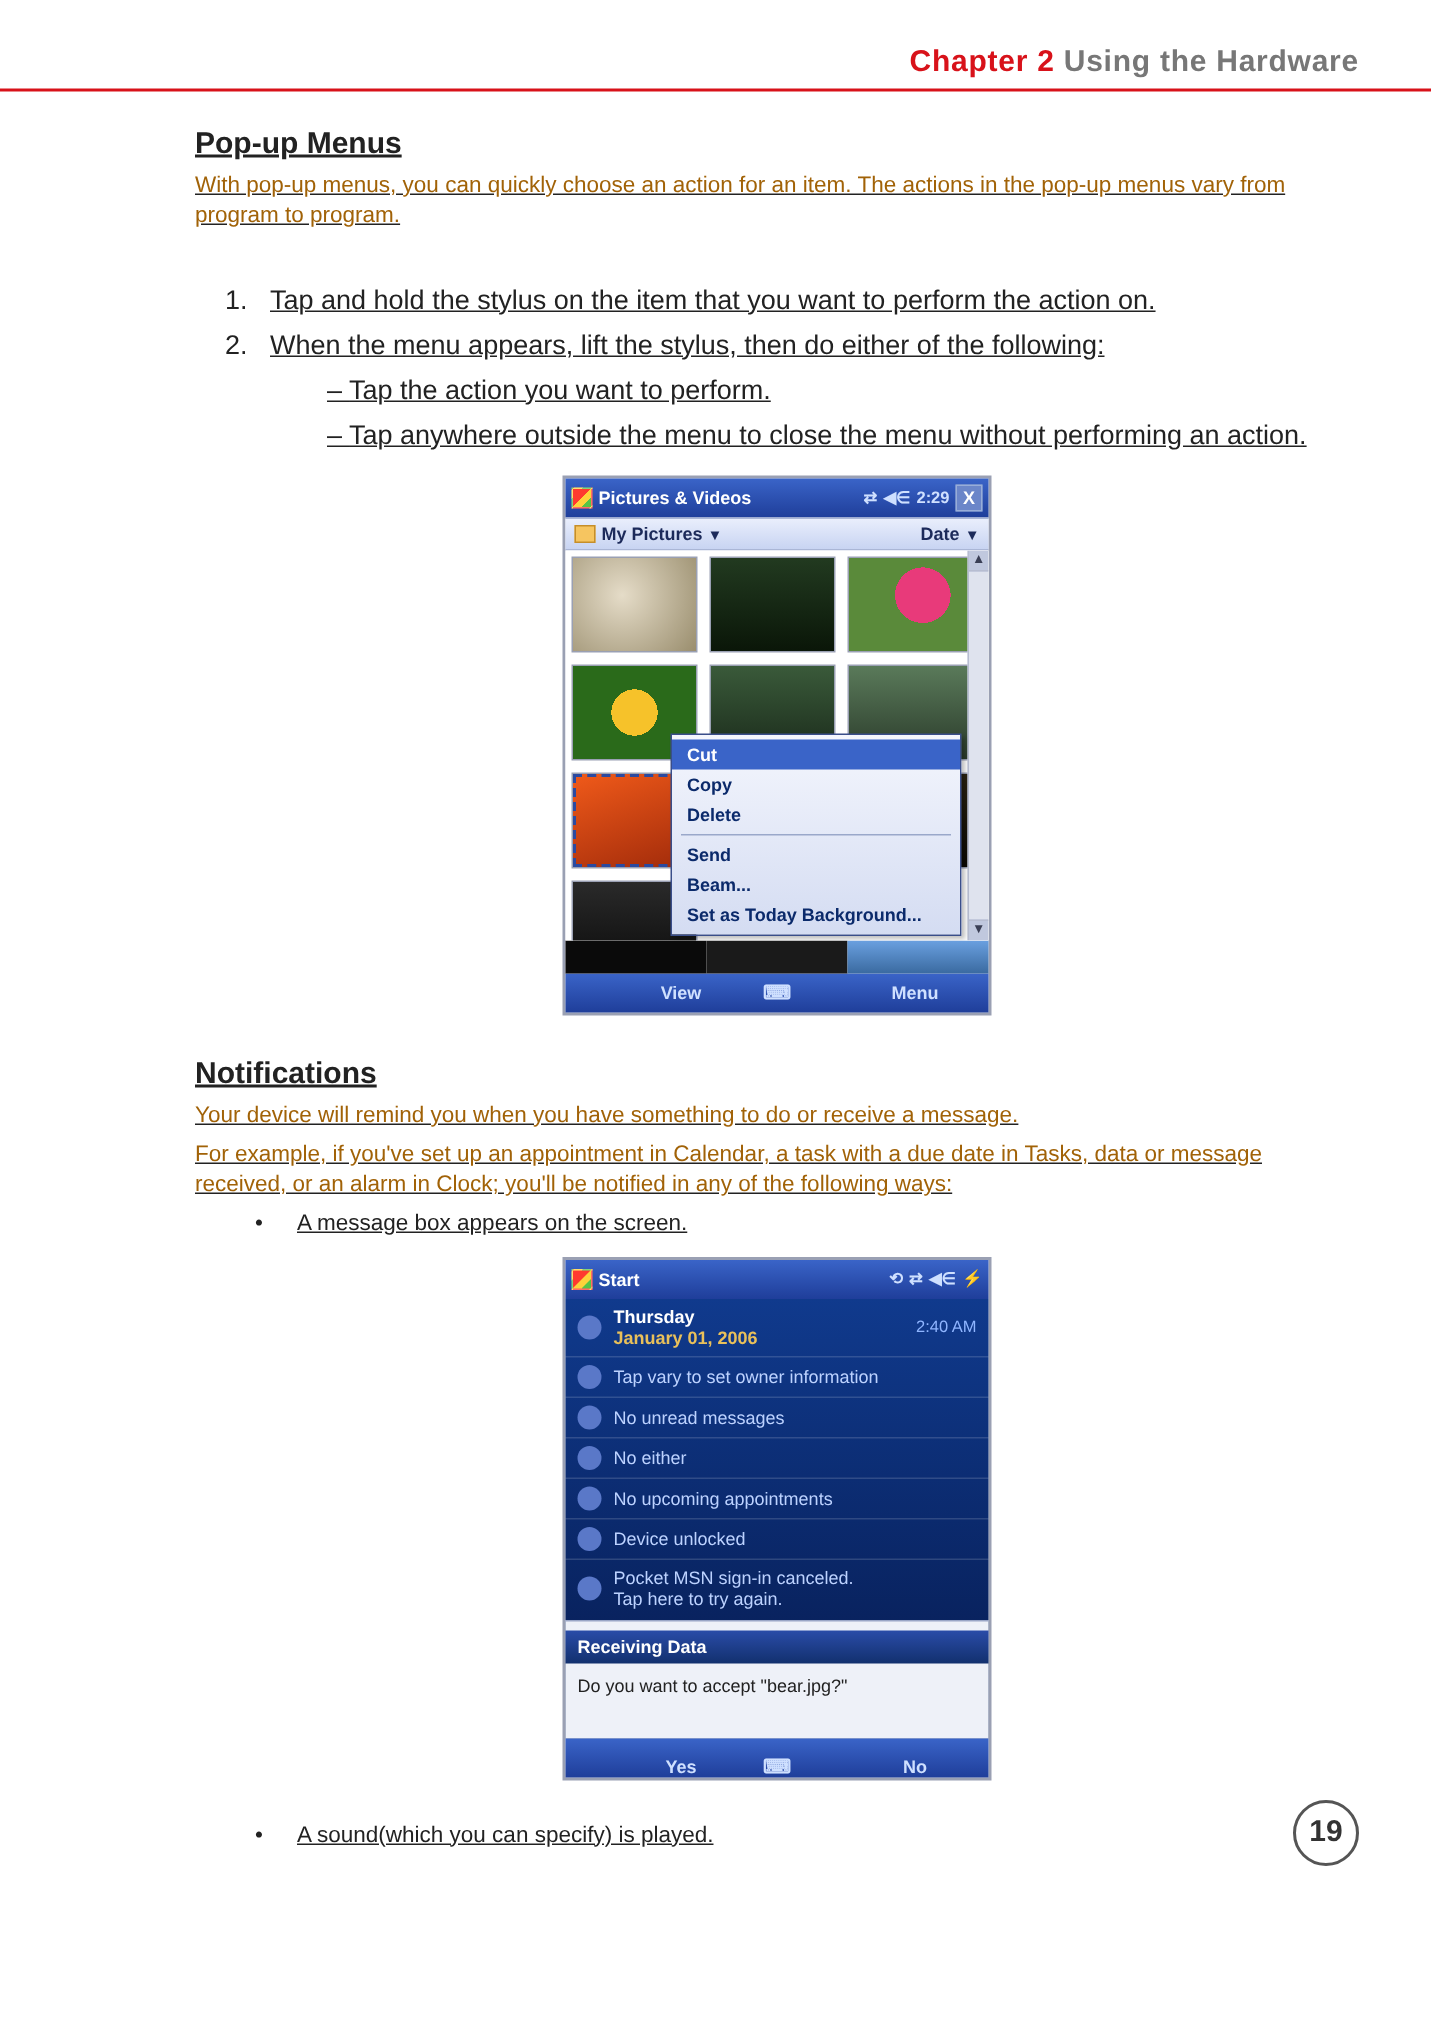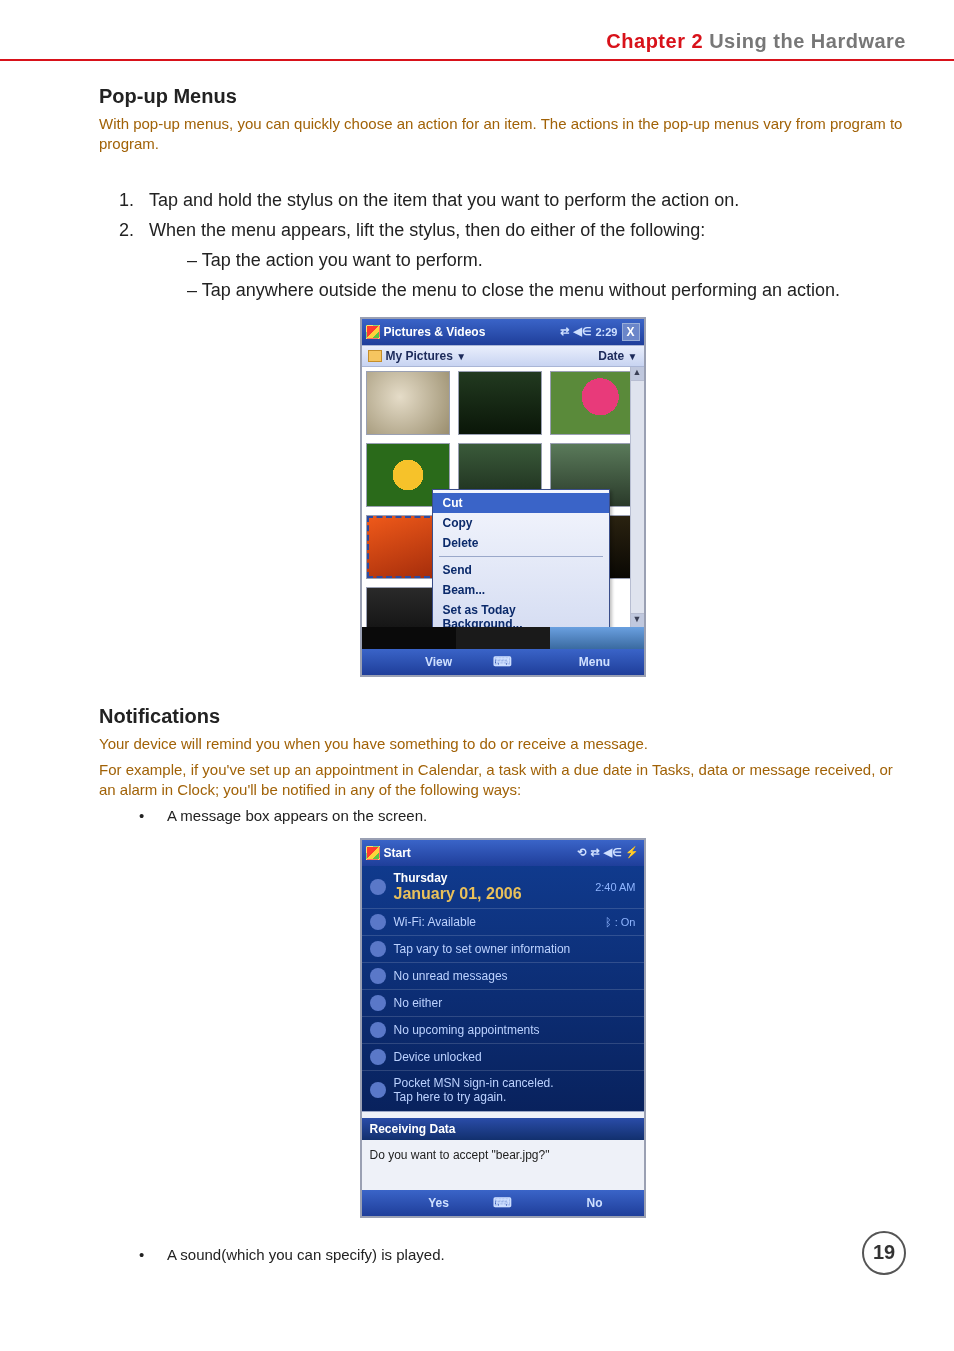--- a/index.html
+++ b/index.html
@@ -1,21 +1,21 @@
 <!DOCTYPE html>
 <html><head>
 <meta charset="utf-8">
 <style>
   * { box-sizing: border-box; margin: 0; padding: 0; }
   html, body { width: 954px; background: #fff; font-family: Arial, Helvetica, sans-serif; color: #222; }
   .page { width: 954px; padding: 30px 48px 40px 48px; position: relative; }
   .chapter-line { text-align: right; font-size: 20px; font-weight: bold; color: #777; letter-spacing: 0.5px; }
   .chapter-line .red { color: #d8121a; }
   .hr-red { height: 2px; background: #d8121a; margin: 6px -48px 24px -48px; }
-  .content { margin-left: 51px; margin-right: 0; }
+  .content { margin-left: 82px; margin-right: 0; text-decoration: underline; }
   h2.section { font-size: 20px; font-weight: bold; color: #222; margin-bottom: 6px; }
   p.body { font-size: 15px; line-height: 1.35; color: #a16207; margin-bottom: 6px; }
   ol.steps { margin: 32px 0 0 40px; font-size: 18px; line-height: 1.45; }
   ol.steps li { margin-bottom: 4px; padding-left: 10px; }
   ul.dashes { list-style: none; margin: 4px 0 0 28px; }
   ul.dashes li::before { content: "–  "; }
   ul.bullets { list-style: none; margin: 4px 0 0 40px; font-size: 15px; }
   ul.bullets li::before { content: "•"; display:inline-block; width: 28px; }
   .figure-wrap { text-align: center; margin: 14px 0 28px 0; }
 
@@ -30,41 +30,41 @@
   .ppc .subbar .folder { width:14px; height:12px; background:#f6c560; border:1px solid #c58e2a; }
   .ppc .subbar .arrow { font-size:10px; color:#1c2a5a; }
   .ppc .subbar .spacer { flex:1; }
   .ppc .grid { background:#fff; position:relative; height: 260px; overflow:hidden; }
   .ppc .row { display:flex; }
   .ppc .thumb { width: 84px; height: 64px; margin: 4px; border:1px solid #9aa0b3; background:#888; }
   .ppc .thumb.sel { outline:2px dashed #2b4aa0; outline-offset:-3px; }
   .ppc .scroll { position:absolute; right:0; top:0; width:14px; height:100%; background:#dfe3ee; border-left:1px solid #b7bdd1; }
   .ppc .scroll .up, .ppc .scroll .down { height:14px; background:#c0c8de; text-align:center; font-size:9px; color:#3a3f55; border-bottom:1px solid #b7bdd1; }
   .ppc .scroll .down { position:absolute; bottom:0; width:100%; border-top:1px solid #b7bdd1; border-bottom:none; }
-  .ppc .popup { position:absolute; left:70px; top:122px; width:178px; background:linear-gradient(#f4f6fd,#d4dcf2); border:1px solid #3a4e8a; box-shadow:2px 2px 3px rgba(0,0,0,.25); padding:3px 0; }
+  .ppc .popup { position:absolute; left:70px; top:122px; width:194px; background:linear-gradient(#f4f6fd,#d4dcf2); border:1px solid #3a4e8a; box-shadow:2px 2px 3px rgba(0,0,0,.25); padding:3px 0; }
   .ppc .popup .item { padding:3px 10px; color:#0b2a6b; font-weight:bold; cursor:default; }
   .ppc .popup .item.sel { background:#3a64c8; color:#fff; }
   .ppc .popup hr { border:none; border-top:1px solid #9aa8ca; margin:3px 6px; }
   .ppc .softbar { height:26px; background:linear-gradient(#3a64c8,#1f3e9a); display:flex; align-items:center; color:#cfe0ff; font-weight:bold; }
   .ppc .softbar .sk { flex:1; text-align:center;padding-left:28px; }
   .ppc .softbar .kbd { width:30px; text-align:center; font-size:13px; }
   .ppc .preview-strip { height:22px; display:flex; }
   .ppc .preview-strip div { flex:1; }
 
   
   .today .body { background: linear-gradient(#103a8d,#061a4e); color:#bcd2ff; }
   .today .line { display:flex; align-items:center; gap:8px; padding:5px 8px; border-bottom:1px solid rgba(255,255,255,.15); font-size:12px; }
   .today .line .ic { width:16px; height:16px; border-radius:50%; background:#5a78c8; flex:0 0 16px; }
   .today .line .right { margin-left:auto; color:#8fb5ff; font-size:11px; }
   .today .date { font-weight:bold; color:#fff; }
-  .today .date .sub { display:block; color:#e9c05a; font-weight:bold; font-size:16px; }
+  .today .date .sub { display:block; color:#e9c05a; font-weight:bold; font-size:12px; }
   .today .msg { background:#eef1f8; color:#222; padding:12px 8px 28px 8px; border-top:1px solid #9aa6c6; margin-top:2px; }
   .today .msg .hdr { background:linear-gradient(#2a4ca8,#12306e); color:#fff; font-weight:bold; padding:4px 8px; margin:-6px -8px 8px -8px; }
   .today .titlebar .title { font-weight:bold; }
-  .today .softbar { background:linear-gradient(#3a64c8,#1f3e9a); }
+  .today .softbar { background:linear-gradient(#3a64c8,#1f3e9a);align-items:flex-end; }
 
   .thumb.t1 { background: radial-gradient(circle at 40% 40%, #e5dcc8, #9a8e6e); }
   .thumb.t2 { background: linear-gradient(#223a20,#0a1608); }
   .thumb.t3 { background: radial-gradient(circle at 60% 40%, #e83a7a 0 30%, #5a8a3a 30% 100%); }
   .thumb.t4 { background: radial-gradient(circle at 50% 50%, #f6c22a 0 30%, #2a6a1a 30% 100%); }
   .thumb.t5 { background: linear-gradient(#3a5a3a,#1a2a1a); }
   .thumb.t6 { background: linear-gradient(#5a7a5a,#2a3a2a); }
   .thumb.t7 { background: linear-gradient(160deg,#f05a1a,#a02a0a); }
   .thumb.t8 { background: linear-gradient(#111,#000); }
   .thumb.t9 { background: linear-gradient(#2a2210,#0a0803); }
@@ -183,25 +183,20 @@
             <span>⚡</span>
           </div>
         </div>
         <div class="body">
           <div class="line">
             <div class="ic globe"></div>
             <div class="date"><span>Thursday</span><span class="sub">January 01, 2006</span></div>
             <div class="right">2:40 AM</div>
           </div>
           <div class="line">
-            <div class="ic wifi"></div>
-            <span>Wi-Fi: Available</span>
-            <div class="right"><span>ᛒ</span> <span>: On</span></div>
-          </div>
-          <div class="line">
             <div class="ic owner"></div>
             <span>Tap vary to set owner information</span>
           </div>
           <div class="line">
             <div class="ic mail"></div>
             <span>No unread messages</span>
           </div>
           <div class="line">
             <div class="ic task"></div>
             <span>No either</span>

